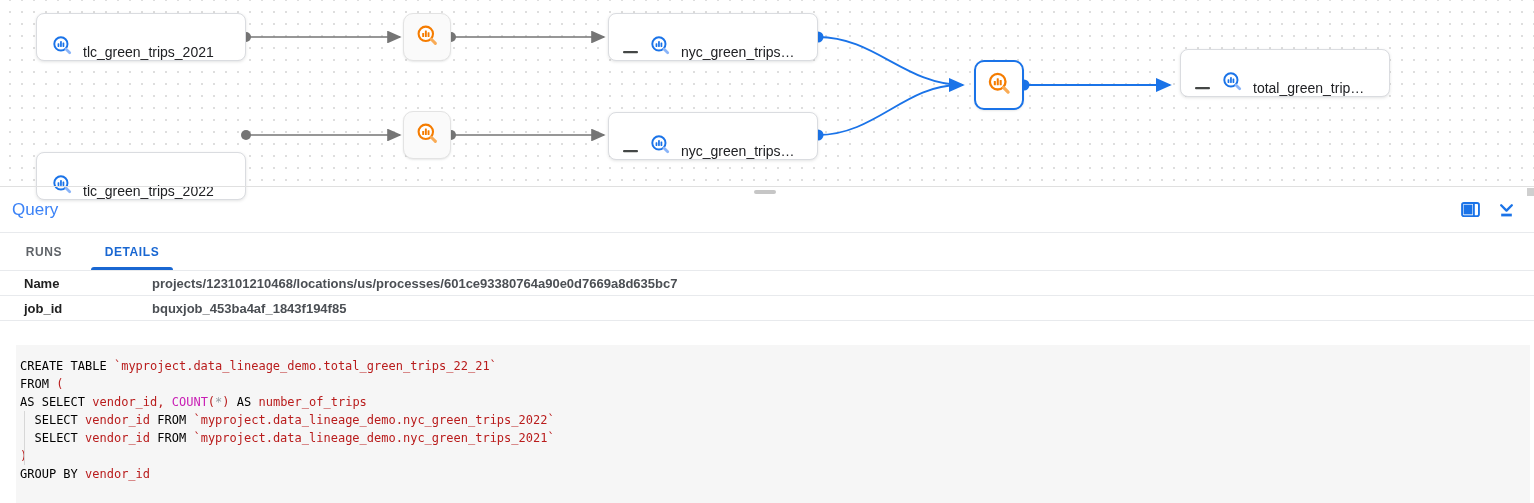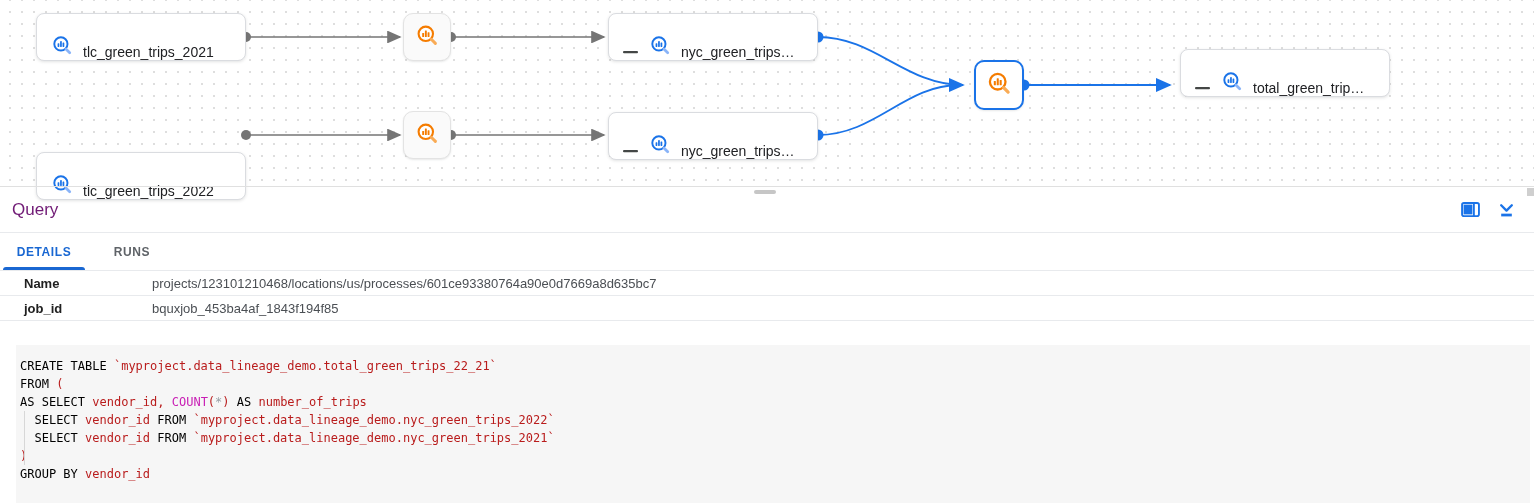--- a/index.html
+++ b/index.html
@@ -31,40 +31,40 @@
   .minus-icon { display:inline-flex; width:16px; }
 
   
   .divider { position:relative; width:100%; height:1px; background:#e0e0e0; }
   .drag-handle { position:absolute; left:calc(50% - 13px); top:4px; width:22px;
                  height:4px; border-radius:2px; background:#c6c6c6; cursor:row-resize; }
 
   
   .panel-header { position:relative; height:46px; display:flex; align-items:center;
                   border-bottom:1px solid #e8eaed; padding:0 14px 0 12px; }
-  .panel-title { font-size:17px; color:#701a75; flex:0 0 auto; }
+  .panel-title { font-size:17px; color:#3b82f6; flex:0 0 auto; }
   .header-spacer { flex:1; }
   .hdr-icon { width:28px; height:28px; display:flex; align-items:center;
               justify-content:center; cursor:pointer; border-radius:4px; }
   .hdr-icon + .hdr-icon { margin-left:8px; }
   .scroll-thumb { position:absolute; right:0; top:1px; width:7px; height:8px;
                   background:#cfcfcf; cursor:grab; }
 
   .tabbar { display:flex; height:38px; border-bottom:1px solid #e8eaed; }
   .tab { width:88px; display:flex; align-items:center; justify-content:center;
          font-size:12px; font-weight:700; letter-spacing:.6px; color:#5f6368;
          position:relative; cursor:pointer; }
   .tab.active { color:#1967d2; }
   .tab.active::after { content:""; position:absolute; left:3px; right:3px; bottom:0;
                        height:3px; background:#1967d2; border-radius:3px 3px 0 0; }
 
   .info-row { display:flex; align-items:center; height:25px;
               border-bottom:1px solid #e8eaed; font-size:13px; }
   .info-label { width:152px; padding-left:24px; font-weight:700; color:#212121; }
-  .info-value { color:#4b4f54; }
+  .info-value { color:#4b4f54;font-weight:bold; }
 
   
   .code-wrap { margin:24px 4px 0 16px; background:#f6f6f6; padding:12px 12px 14px 4px;
                position:relative; min-height:158px; }
   .code-line { font-family:"DejaVu Sans Mono", monospace; font-size:12px;
                line-height:18px; white-space:pre; color:#3c4043; }
   .tok-kwd { color:#000000; }
   .tok-fn  { color:#c81eb4; }
   .tok-com { color:#9aa0a6; }
   .tok-pln { color:#b91c1c; }
@@ -238,22 +238,22 @@
     <span class="hdr-icon">
       <svg width="17" height="17" viewBox="0 0 16 16">
           <path d="M3 4 L8 9 L13 4" fill="none" stroke="#1a73e8" stroke-width="2.2" stroke-linecap="round" stroke-linejoin="round"></path>
           <line x1="3" y1="13.2" x2="13" y2="13.2" stroke="#1a73e8" stroke-width="2.6"></line>
         </svg>
     </span>
     <span class="scroll-thumb"></span>
   </div>
 
   <div class="tabbar">
+    <div class="tab">RUNS</div>
     <div class="tab active">DETAILS</div>
-    <div class="tab">RUNS</div>
   </div>
 
   <div class="info-row">
     <span class="info-label">Name</span>
     <span class="info-value">projects/123101210468/locations/us/processes/601ce93380764a90e0d7669a8d635bc7</span>
   </div>
   <div class="info-row">
     <span class="info-label">job_id</span>
     <span class="info-value">bquxjob_453ba4af_1843f194f85</span>
   </div>

